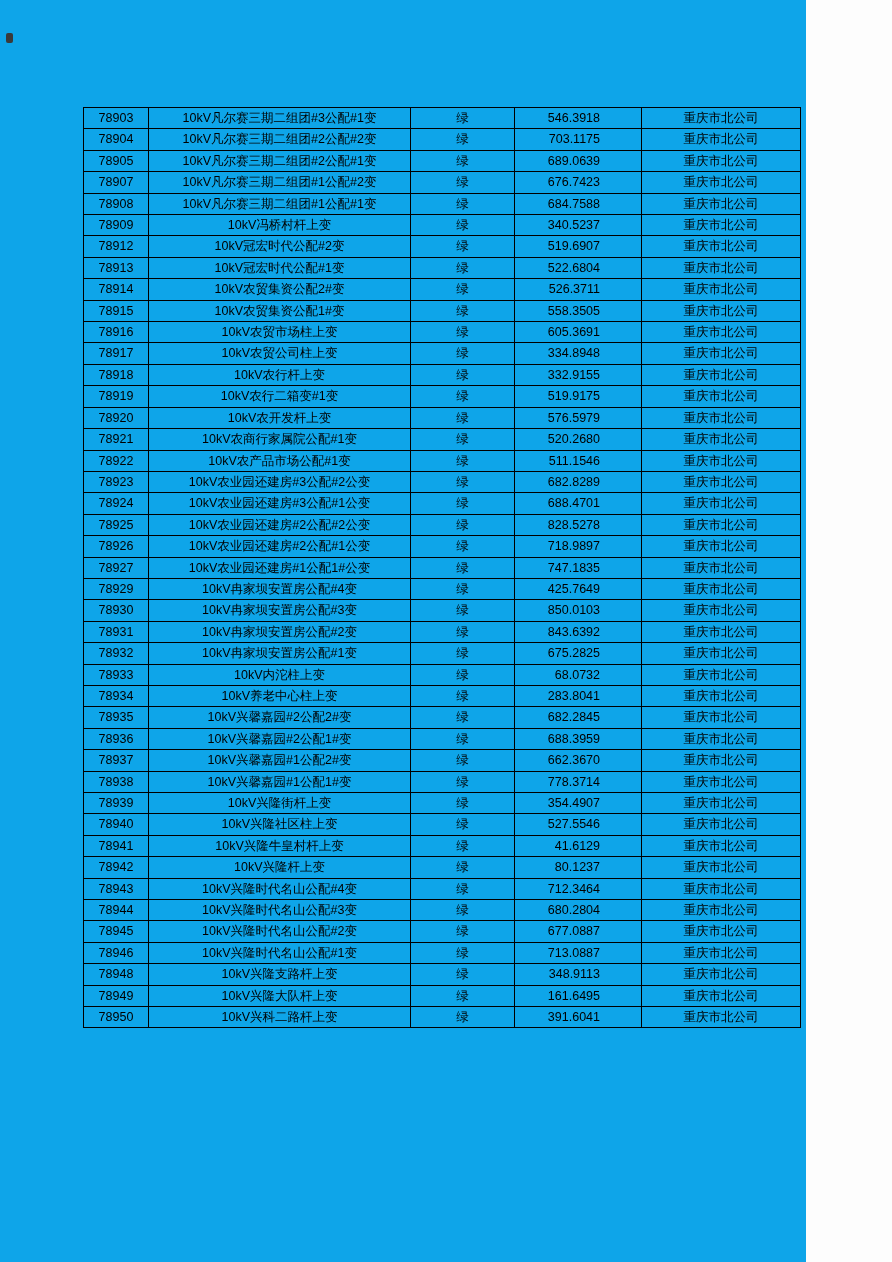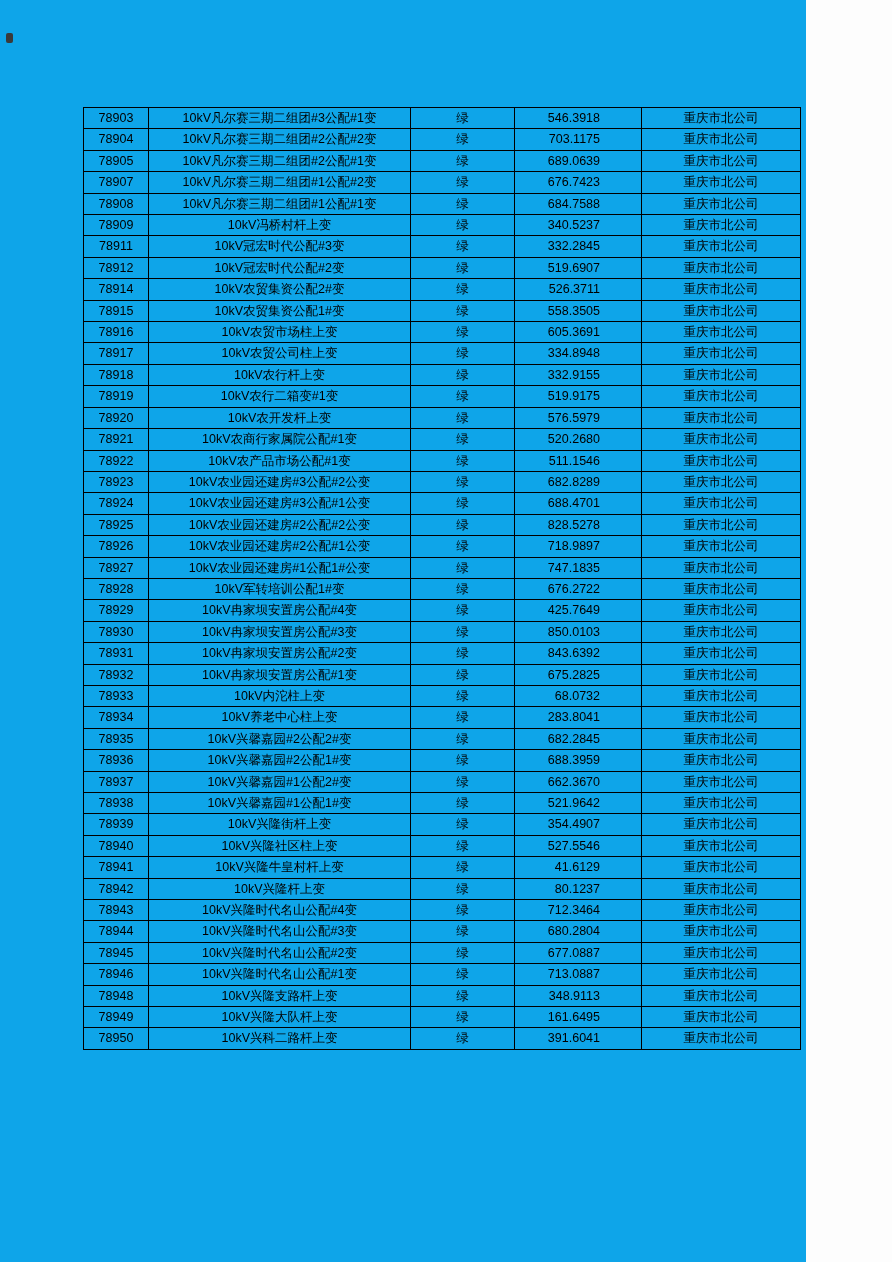--- a/index.html
+++ b/index.html
@@ -104,34 +104,34 @@
           <td class="col-4">重庆市北公司</td>
         </tr>
         <tr>
           <td class="col-0">78909</td>
           <td class="col-1">10kV冯桥村杆上变</td>
           <td class="col-2">绿</td>
           <td class="col-3">340.5237</td>
           <td class="col-4">重庆市北公司</td>
         </tr>
         <tr>
-          <td class="col-0">78911</td>
-          <td class="col-1">10kV冠宏时代公配#3变</td>
-          <td class="col-2">绿</td>
-          <td class="col-3">332.2845</td>
-          <td class="col-4">重庆市北公司</td>
-        </tr>
-        <tr>
           <td class="col-0">78912</td>
           <td class="col-1">10kV冠宏时代公配#2变</td>
           <td class="col-2">绿</td>
           <td class="col-3">519.6907</td>
           <td class="col-4">重庆市北公司</td>
         </tr>
         <tr>
+          <td class="col-0">78913</td>
+          <td class="col-1">10kV冠宏时代公配#1变</td>
+          <td class="col-2">绿</td>
+          <td class="col-3">522.6804</td>
+          <td class="col-4">重庆市北公司</td>
+        </tr>
+        <tr>
           <td class="col-0">78914</td>
           <td class="col-1">10kV农贸集资公配2#变</td>
           <td class="col-2">绿</td>
           <td class="col-3">526.3711</td>
           <td class="col-4">重庆市北公司</td>
         </tr>
         <tr>
           <td class="col-0">78915</td>
           <td class="col-1">10kV农贸集资公配1#变</td>
           <td class="col-2">绿</td>
@@ -216,27 +216,20 @@
           <td class="col-4">重庆市北公司</td>
         </tr>
         <tr>
           <td class="col-0">78927</td>
           <td class="col-1">10kV农业园还建房#1公配1#公变</td>
           <td class="col-2">绿</td>
           <td class="col-3">747.1835</td>
           <td class="col-4">重庆市北公司</td>
         </tr>
         <tr>
-          <td class="col-0">78928</td>
-          <td class="col-1">10kV军转培训公配1#变</td>
-          <td class="col-2">绿</td>
-          <td class="col-3">676.2722</td>
-          <td class="col-4">重庆市北公司</td>
-        </tr>
-        <tr>
           <td class="col-0">78929</td>
           <td class="col-1">10kV冉家坝安置房公配#4变</td>
           <td class="col-2">绿</td>
           <td class="col-3">425.7649</td>
           <td class="col-4">重庆市北公司</td>
         </tr>
         <tr>
           <td class="col-0">78930</td>
           <td class="col-1">10kV冉家坝安置房公配#3变</td>
           <td class="col-2">绿</td>
@@ -289,21 +282,21 @@
           <td class="col-0">78937</td>
           <td class="col-1">10kV兴馨嘉园#1公配2#变</td>
           <td class="col-2">绿</td>
           <td class="col-3">662.3670</td>
           <td class="col-4">重庆市北公司</td>
         </tr>
         <tr>
           <td class="col-0">78938</td>
           <td class="col-1">10kV兴馨嘉园#1公配1#变</td>
           <td class="col-2">绿</td>
-          <td class="col-3">521.9642</td>
+          <td class="col-3">778.3714</td>
           <td class="col-4">重庆市北公司</td>
         </tr>
         <tr>
           <td class="col-0">78939</td>
           <td class="col-1">10kV兴隆街杆上变</td>
           <td class="col-2">绿</td>
           <td class="col-3">354.4907</td>
           <td class="col-4">重庆市北公司</td>
         </tr>
         <tr>

